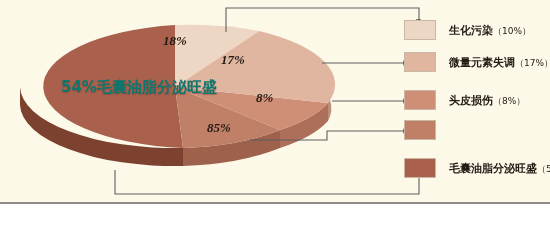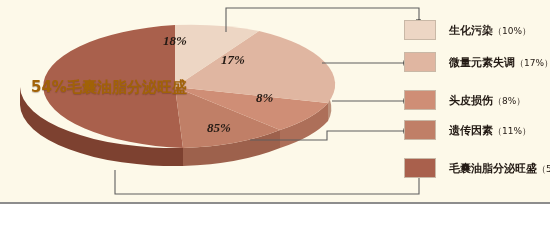--- a/index.html
+++ b/index.html
@@ -33,24 +33,25 @@
     color: #231a14;
     letter-spacing: 0px;
     white-space: nowrap;
     pointer-events: none;
   }
   .big-label {
     position: absolute;
     font-family: "DejaVu Sans", sans-serif;
     font-weight: bold;
     font-size: 15px;
-    color: #a16207;
+    color: #0f766e;
     white-space: nowrap;
     letter-spacing: 0px;
     text-shadow: 0 1px 1px rgba(90,50,35,0.35);
+    margin-left: 30px;
   }
   .legend-row {
     position: absolute;
     display: flex;
     align-items: center;
     height: 22px;
   }
   .legend-swatch {
     width: 32px;
     height: 20px;
@@ -146,21 +147,20 @@
     <span class="legend-text"><span>微量元素失调</span><span class="legend-pct">（17%）</span></span>
   </div>
 
   <div class="legend-row" style="left:404px; top:89px;">
     <span class="legend-swatch" style="background:#cf8e76;"></span>
     <span class="legend-text"><span>头皮损伤</span><span class="legend-pct">（8%）</span></span>
   </div>
 
   <div class="legend-row" style="left:404px; top:119px;">
     <span class="legend-swatch" style="background:#c07f67;"></span>
-    <span class="legend-text"><span>遗传因素</span><span class="legend-pct">（11%）</span></span>
   </div>
 
   <div class="legend-row" style="left:404px; top:157px;">
     <span class="legend-swatch" style="background:#a9604c;"></span>
     <span class="legend-text"><span>毛囊油脂分泌旺盛</span><span class="legend-pct">（54%）</span></span>
   </div>
 
 </div>
 
 </body></html>

